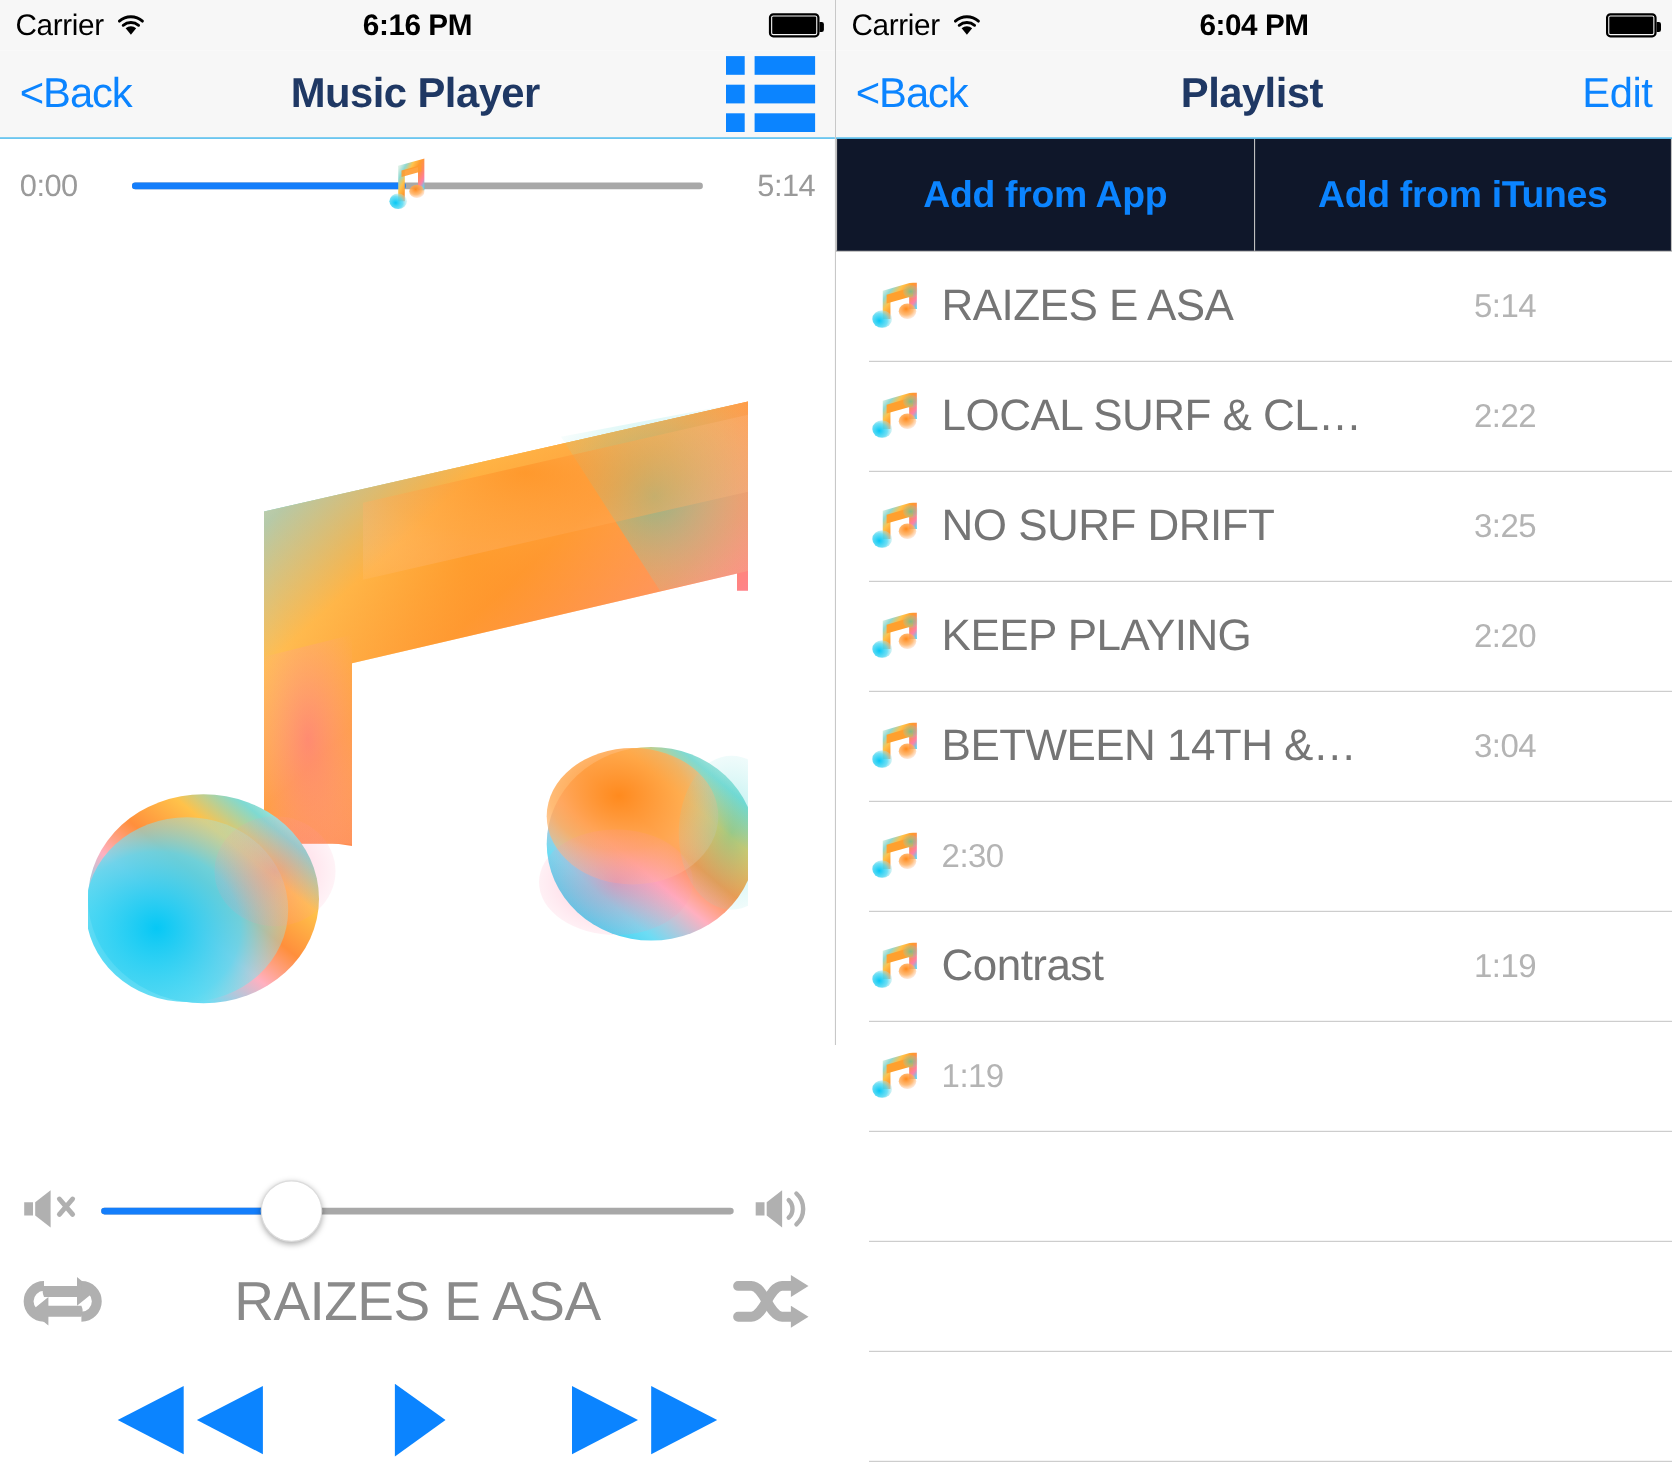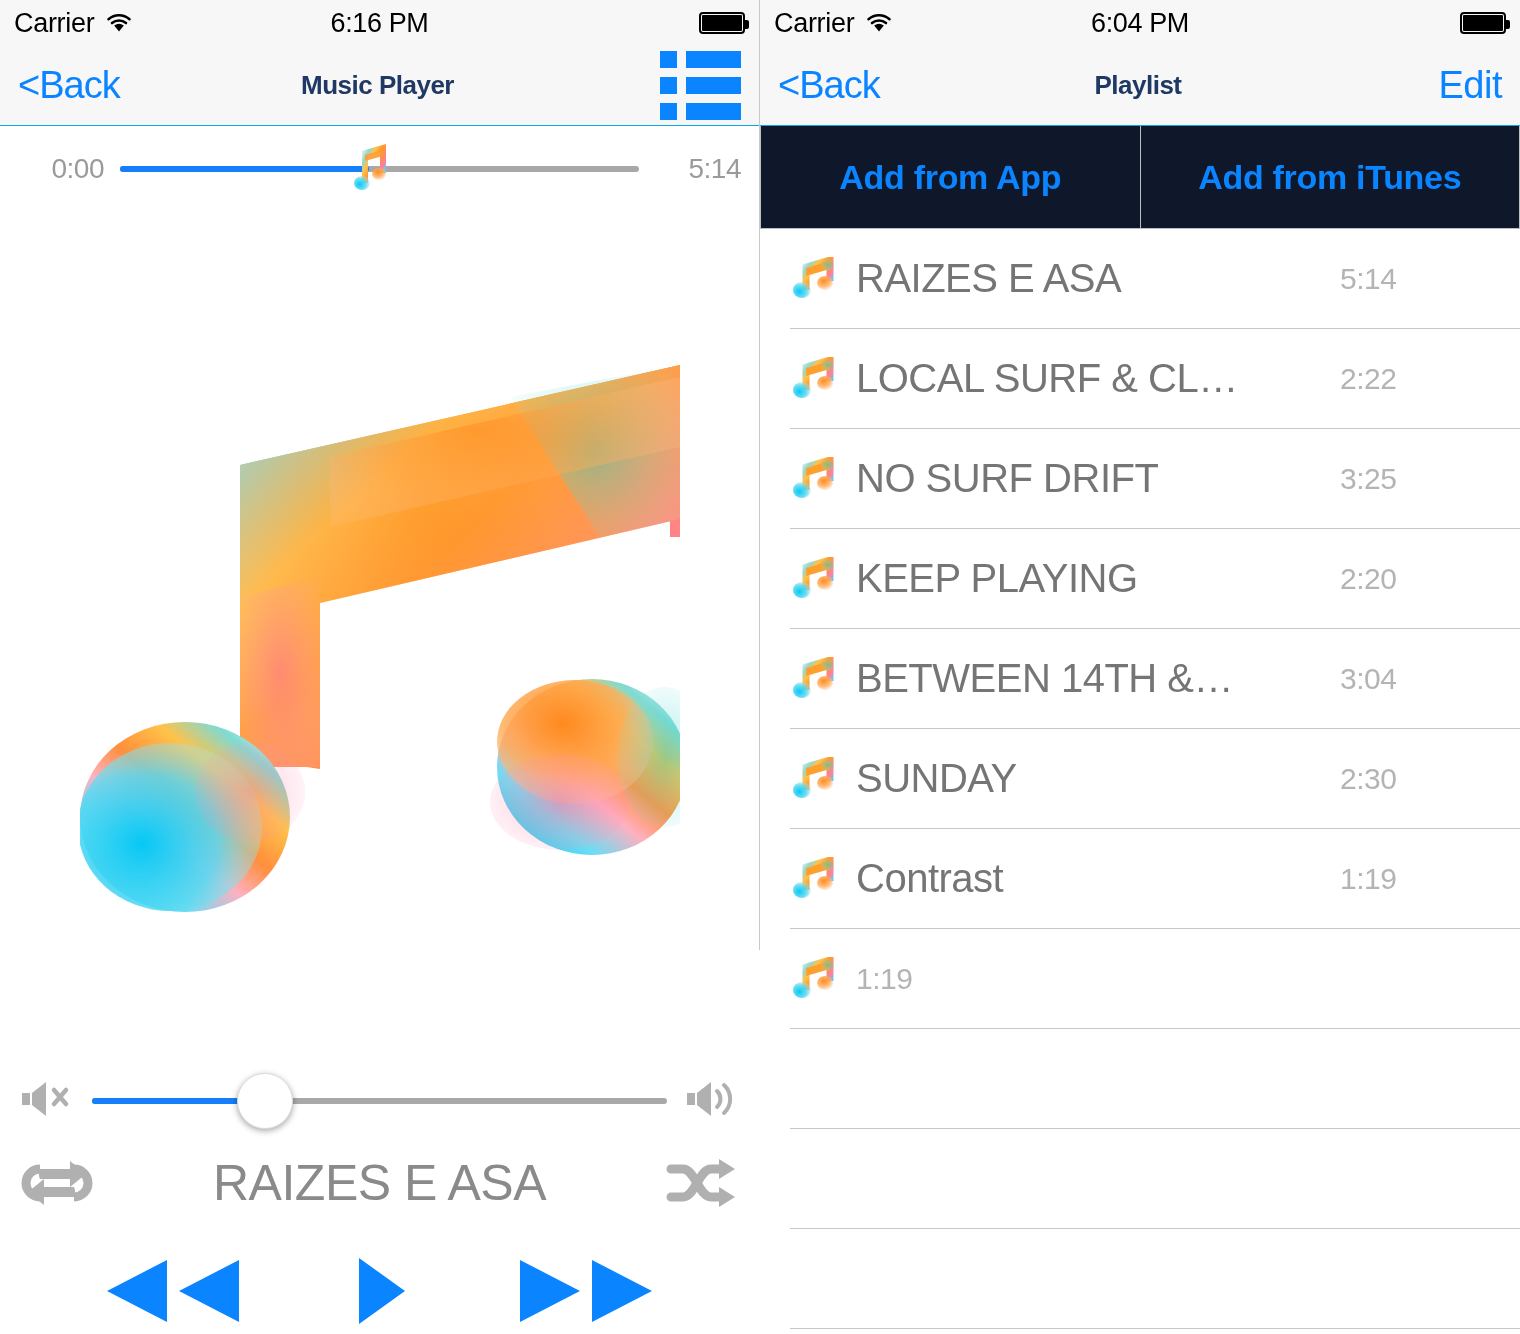--- a/index.html
+++ b/index.html
@@ -19,21 +19,21 @@
     display: flex; align-items: center;
     position: relative; padding: 0 14px;
   }
   .sb-carrier {
     font-size: 27px; color: #000; letter-spacing: -0.3px;
     display: flex; align-items: center; gap: 10px;
   }
   .wifi-icon { display: inline-block; width: 30px; height: 24px; }
   .sb-time {
     position: absolute; left: 0; right: 0; text-align: center;
-    font-size: 27px; font-weight: normal; color: #000; letter-spacing: -0.4px;
+    font-size: 27px; font-weight: bold; color: #000; letter-spacing: -0.4px;
     pointer-events: none;
   }
   .sb-right { margin-left: auto; display: flex; align-items: center; }
   .battery {
     width: 46px; height: 22px; border: 2.5px solid #000; border-radius: 4px;
     position: relative; background: #000;
     background-clip: content-box; padding: 1px;
   }
   .battery::after {
     content: ""; position: absolute; right: -6px; top: 6px;
@@ -45,37 +45,37 @@
     height: 80px; background: #f7f7f7;
     border-bottom: 1px solid #0ea5e9;
     display: flex; align-items: center; position: relative; padding: 0 18px;
   }
   .nav-back {
     font-size: 38px; color: #0b84ff; letter-spacing: -1px;
     cursor: pointer; white-space: nowrap;
   }
   .nav-title {
     position: absolute; left: 0; right: 4px; text-align: center;
-    font-size: 26px; font-weight: bold; color: #1f3864;
+    font-size: 38px; font-weight: bold; color: #1f3864;
     letter-spacing: -0.5px; pointer-events: none;
   }
   .nav-right { margin-left: auto; display: flex; align-items: center; }
   .nav-edit { font-size: 38px; color: #0b84ff; cursor: pointer; letter-spacing: -0.5px; }
 
   .list-icon { display: flex; flex-direction: column; gap: 9px; cursor: pointer; }
   .list-icon .row { display: flex; align-items: center; gap: 9px; }
   .list-icon .sq { width: 17px; height: 17px; background: #0b84ff; }
   .list-icon .bar { width: 55px; height: 17px; background: #0b84ff; }
 
   
   .progress-wrap {
     height: 86px; display: flex; align-items: center;
     padding: 0 18px; gap: 16px;
   }
-  .time-label { font-size: 28px; color: #9a9a9a; width: 86px; letter-spacing: -0.5px; text-align: right; }
+  .time-label { font-size: 28px; color: #9a9a9a; width: 86px; letter-spacing: -0.5px; }
   .time-label.right { text-align: right; }
   .track-area { flex: 1; position: relative; height: 40px; display: flex; align-items: center; }
   .track-bg { position: absolute; left: 0; right: 0; height: 6px; background: #a8a8a8; border-radius: 3px; }
   .track-fill { position: absolute; left: 0; height: 6px; background: #147efb; border-radius: 3px; }
   .track-thumb {
     position: absolute; width: 34px; height: 52px;
     transform: translateX(-50%);
   }
 
   
@@ -450,21 +450,20 @@
           <span class="pl-dur">3:04</span>
         </div>
         <div class="pl-row">
           <span class="note"><svg viewBox="0 0 44 44" width="44" height="44">
   <path d="M16 33 V10 L40 3 V24" stroke="url(#wcA)" stroke-width="7" fill="none"></path>
   <path d="M16 11 L40 4 L40 12 L16 19 Z" fill="#ffa02e"></path>
   <ellipse cx="12" cy="33" rx="9" ry="8" fill="url(#wcCyan)"></ellipse>
   <ellipse cx="35" cy="26" rx="8" ry="7" fill="url(#wcOrange)"></ellipse>
   <ellipse cx="38" cy="8" rx="7" ry="6" fill="url(#wcTeal)" opacity="0.7"></ellipse>
 </svg></span>
-          <span class="pl-title">SUNDAY</span>
           <span class="pl-dur">2:30</span>
         </div>
         <div class="pl-row">
           <span class="note"><svg viewBox="0 0 44 44" width="44" height="44">
   <path d="M16 33 V10 L40 3 V24" stroke="url(#wcA)" stroke-width="7" fill="none"></path>
   <path d="M16 11 L40 4 L40 12 L16 19 Z" fill="#ffa02e"></path>
   <ellipse cx="12" cy="33" rx="9" ry="8" fill="url(#wcCyan)"></ellipse>
   <ellipse cx="35" cy="26" rx="8" ry="7" fill="url(#wcOrange)"></ellipse>
   <ellipse cx="38" cy="8" rx="7" ry="6" fill="url(#wcTeal)" opacity="0.7"></ellipse>
 </svg></span>

